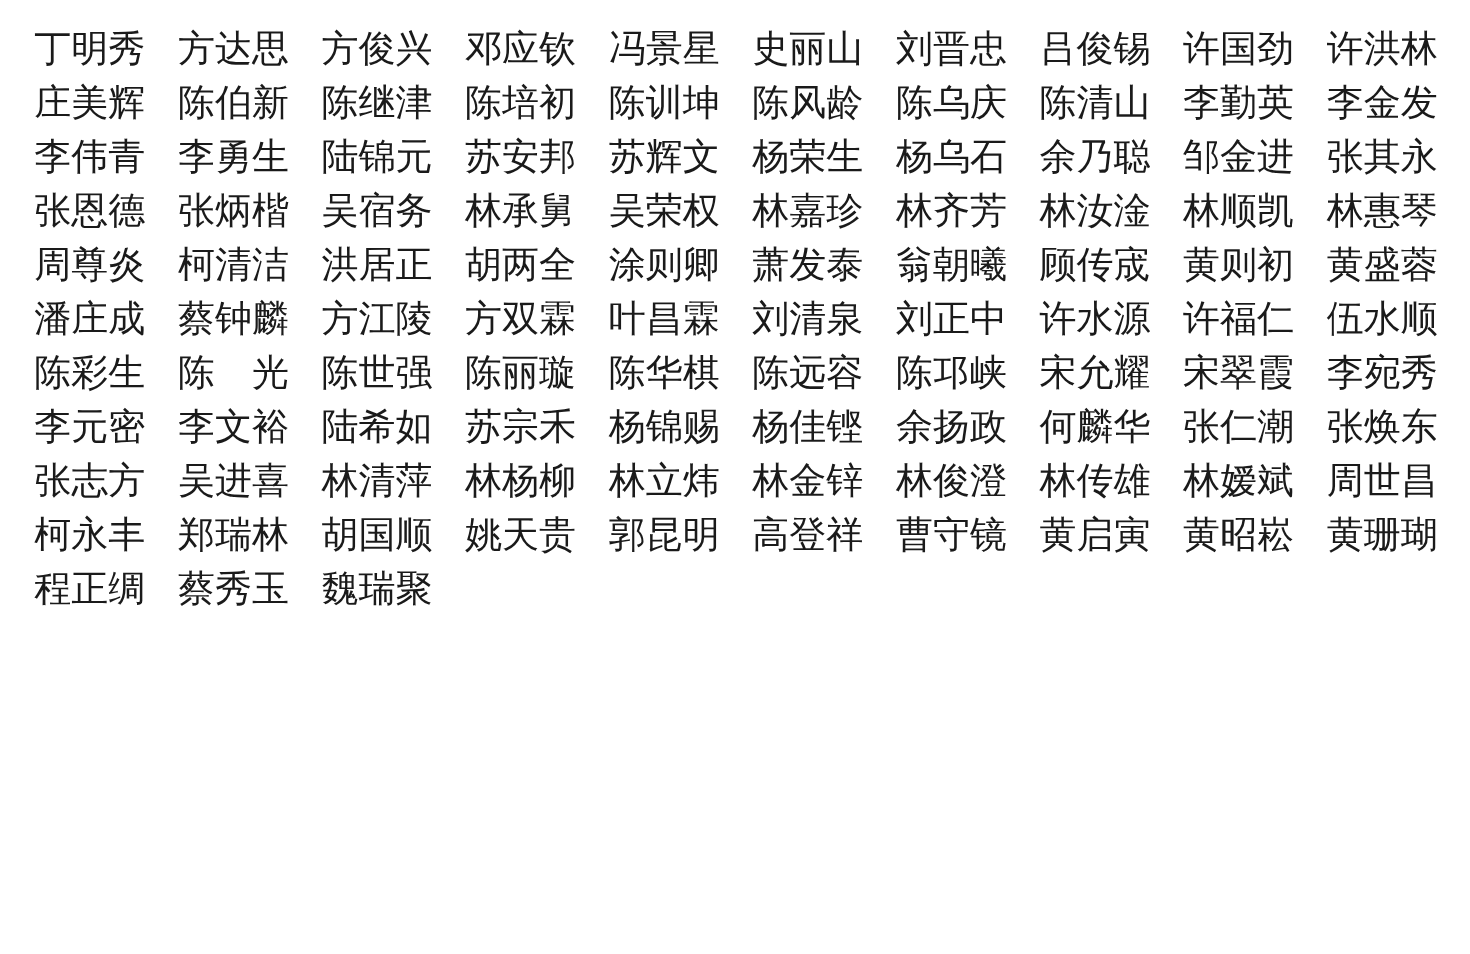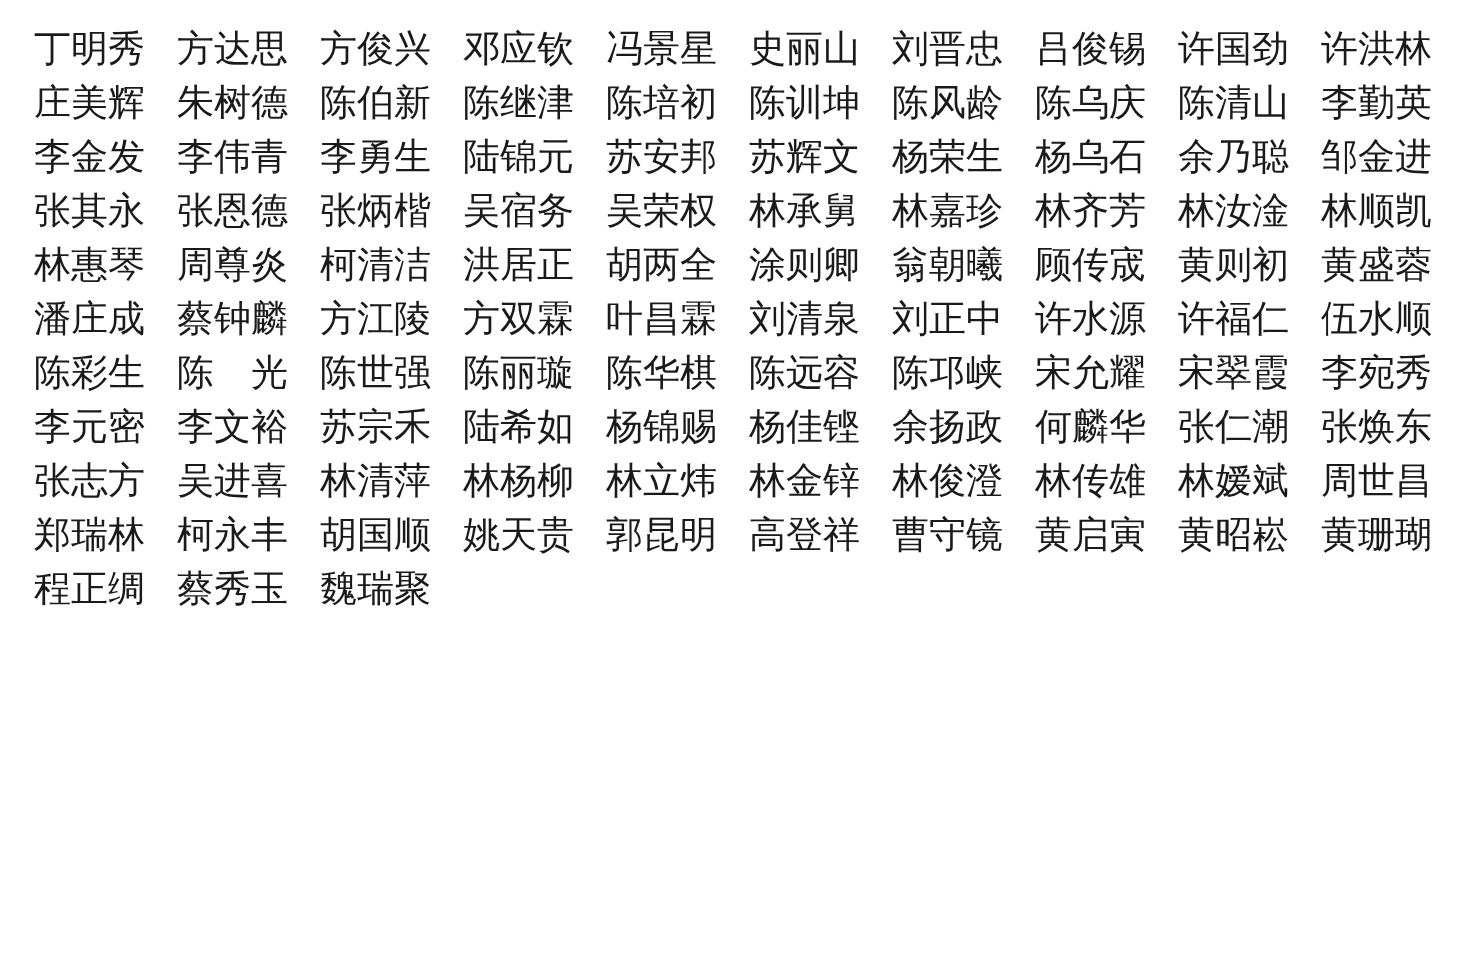--- a/index.html
+++ b/index.html
@@ -12,21 +12,21 @@
     height: 954px;
     font-family: "Liberation Serif", "DejaVu Serif", serif;
     color: #1a1a1a;
     overflow: hidden;
   }
   #name-grid {
     display: grid;
     grid-template-columns: repeat(10, 1fr);
     column-gap: 0px;
     row-gap: 0px;
-    padding: 22px 22px 0 18px;
+    padding: 22px 16px 0 18px;
     box-sizing: border-box;
   }
   .name-cell {
     font-size: 37px;
     line-height: 54px;
     text-align: center;
     white-space: pre;
     letter-spacing: 0px;
     font-weight: 400;
   }
@@ -39,21 +39,20 @@
     <div class="name-cell">方达思</div>
     <div class="name-cell">方俊兴</div>
     <div class="name-cell">邓应钦</div>
     <div class="name-cell">冯景星</div>
     <div class="name-cell">史丽山</div>
     <div class="name-cell">刘晋忠</div>
     <div class="name-cell">吕俊锡</div>
     <div class="name-cell">许国劲</div>
     <div class="name-cell">许洪林</div>
     <div class="name-cell">庄美辉</div>
-    <div class="name-cell">朱树德</div>
     <div class="name-cell">陈伯新</div>
     <div class="name-cell">陈继津</div>
     <div class="name-cell">陈培初</div>
     <div class="name-cell">陈训坤</div>
     <div class="name-cell">陈风龄</div>
     <div class="name-cell">陈乌庆</div>
     <div class="name-cell">陈清山</div>
     <div class="name-cell">李勤英</div>
     <div class="name-cell">李金发</div>
     <div class="name-cell">李伟青</div>
@@ -62,32 +61,33 @@
     <div class="name-cell">苏安邦</div>
     <div class="name-cell">苏辉文</div>
     <div class="name-cell">杨荣生</div>
     <div class="name-cell">杨乌石</div>
     <div class="name-cell">余乃聪</div>
     <div class="name-cell">邹金进</div>
     <div class="name-cell">张其永</div>
     <div class="name-cell">张恩德</div>
     <div class="name-cell">张炳楷</div>
     <div class="name-cell">吴宿务</div>
+    <div class="name-cell">林承舅</div>
     <div class="name-cell">吴荣权</div>
-    <div class="name-cell">林承舅</div>
     <div class="name-cell">林嘉珍</div>
     <div class="name-cell">林齐芳</div>
     <div class="name-cell">林汝淦</div>
     <div class="name-cell">林顺凯</div>
     <div class="name-cell">林惠琴</div>
     <div class="name-cell">周尊炎</div>
     <div class="name-cell">柯清洁</div>
     <div class="name-cell">洪居正</div>
     <div class="name-cell">胡两全</div>
     <div class="name-cell">涂则卿</div>
+    <div class="name-cell">萧发泰</div>
     <div class="name-cell">翁朝曦</div>
     <div class="name-cell">顾传宬</div>
     <div class="name-cell">黄则初</div>
     <div class="name-cell">黄盛蓉</div>
     <div class="name-cell">潘庄成</div>
     <div class="name-cell">蔡钟麟</div>
     <div class="name-cell">方江陵</div>
     <div class="name-cell">方双霖</div>
     <div class="name-cell">叶昌霖</div>
     <div class="name-cell">刘清泉</div>
@@ -100,40 +100,40 @@
     <div class="name-cell">陈世强</div>
     <div class="name-cell">陈丽璇</div>
     <div class="name-cell">陈华棋</div>
     <div class="name-cell">陈远容</div>
     <div class="name-cell">陈邛峡</div>
     <div class="name-cell">宋允耀</div>
     <div class="name-cell">宋翠霞</div>
     <div class="name-cell">李宛秀</div>
     <div class="name-cell">李元密</div>
     <div class="name-cell">李文裕</div>
+    <div class="name-cell">陆希如</div>
     <div class="name-cell">苏宗禾</div>
-    <div class="name-cell">陆希如</div>
     <div class="name-cell">杨锦赐</div>
     <div class="name-cell">杨佳铿</div>
     <div class="name-cell">余扬政</div>
     <div class="name-cell">何麟华</div>
     <div class="name-cell">张仁潮</div>
     <div class="name-cell">张焕东</div>
     <div class="name-cell">张志方</div>
     <div class="name-cell">吴进喜</div>
     <div class="name-cell">林清萍</div>
     <div class="name-cell">林杨柳</div>
     <div class="name-cell">林立炜</div>
     <div class="name-cell">林金锌</div>
     <div class="name-cell">林俊澄</div>
     <div class="name-cell">林传雄</div>
     <div class="name-cell">林嫒斌</div>
     <div class="name-cell">周世昌</div>
+    <div class="name-cell">柯永丰</div>
     <div class="name-cell">郑瑞林</div>
-    <div class="name-cell">柯永丰</div>
     <div class="name-cell">胡国顺</div>
     <div class="name-cell">姚天贵</div>
     <div class="name-cell">郭昆明</div>
     <div class="name-cell">高登祥</div>
     <div class="name-cell">曹守镜</div>
     <div class="name-cell">黄启寅</div>
     <div class="name-cell">黄昭崧</div>
     <div class="name-cell">黄珊瑚</div>
     <div class="name-cell">程正绸</div>
     <div class="name-cell">蔡秀玉</div>

